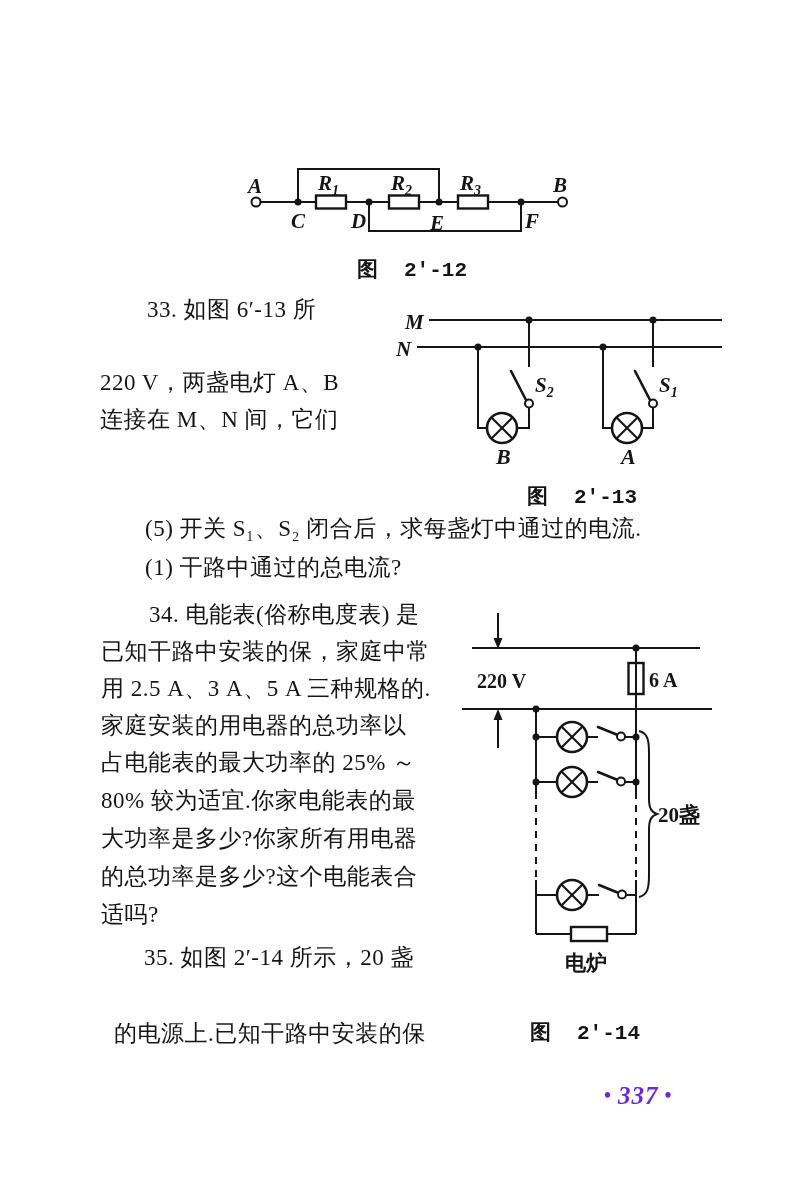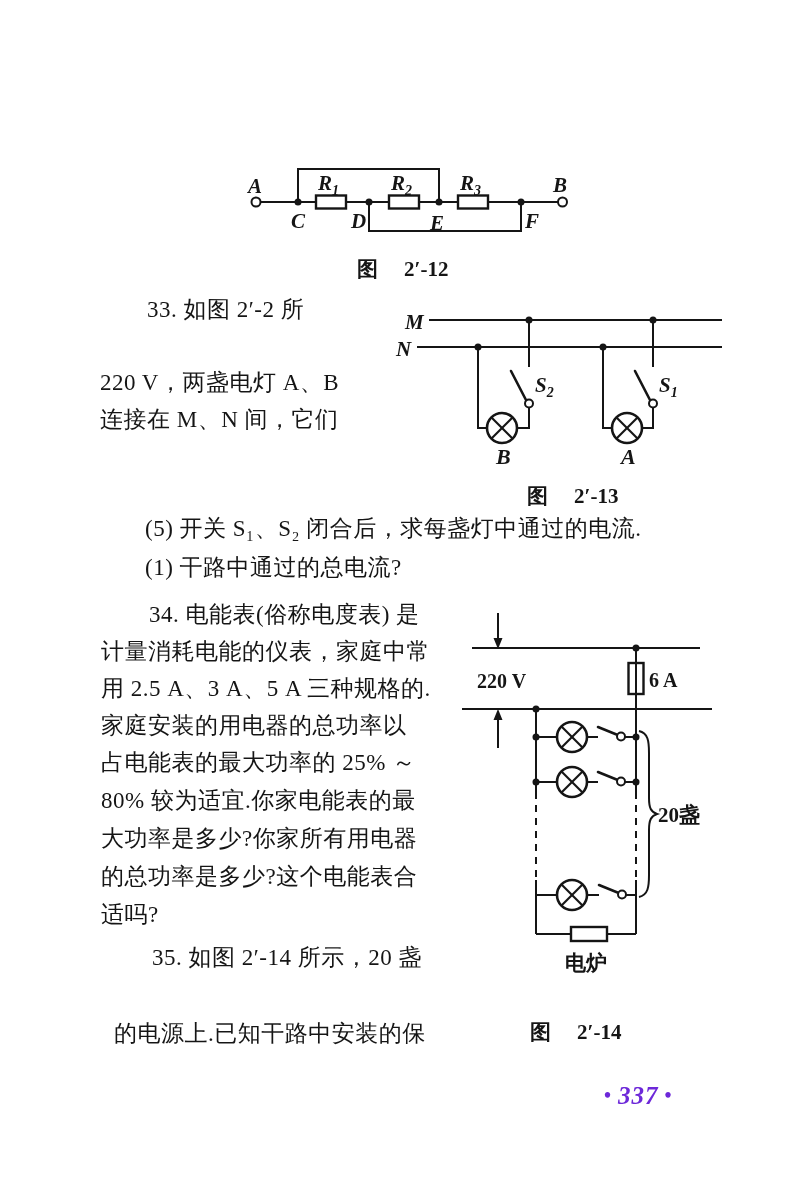--- a/index.html
+++ b/index.html
@@ -9,21 +9,21 @@
     overflow:hidden;margin:0 auto;
   }
   .line{
     position:absolute;font-size:23px;line-height:30px;white-space:nowrap;
     color:#151515;letter-spacing:0.5px;
   }
   .caption{
     position:absolute;font-size:21px;color:#151515;white-space:nowrap;
     font-weight:600;
   }
-  .caption .cap-num{margin-left:26px;font-weight:600;}
+  .caption .cap-num{margin-left:26px;font-weight:600;font-family:Liberation Mono, monospace;}
   svg.fig{position:absolute;overflow:visible;}
   svg.fig .wire{stroke:#151515;stroke-width:2;fill:none;}
   svg.fig .dash{stroke:#151515;stroke-width:2;fill:none;stroke-dasharray:7 6;}
   svg.fig .box{stroke:#151515;stroke-width:2.4;fill:#ffffff;}
   svg.fig .dot{fill:#151515;stroke:none;}
   svg.fig .term{stroke:#151515;stroke-width:2;fill:#ffffff;}
   svg.fig .lamp{stroke:#151515;stroke-width:2.6;fill:#ffffff;}
   svg.fig .lampx{stroke:#151515;stroke-width:2.2;fill:none;}
   svg.fig .swc{stroke:#151515;stroke-width:2;fill:#ffffff;}
   svg.fig .blade{stroke:#151515;stroke-width:2.6;fill:none;stroke-linecap:round;}
@@ -69,21 +69,21 @@
     <text class="lbl-it" x="430" y="230">E</text>
     <text class="lbl-it" x="525" y="228">F</text>
     <text class="lbl-it" x="318" y="190"><tspan>R</tspan><tspan class="sub" dy="5">1</tspan></text>
     <text class="lbl-it" x="391" y="190"><tspan>R</tspan><tspan class="sub" dy="5">2</tspan></text>
     <text class="lbl-it" x="460" y="190"><tspan>R</tspan><tspan class="sub" dy="5">3</tspan></text>
   </svg>
   <div class="caption" style="left:357px;top:255px">
     <span class="cap-label">图</span><span class="cap-num">2′-12</span>
   </div>
 
-  <div class="line" style="left:147px;top:295px">33. 如图 2′-2 所</div>
+  <div class="line" style="left:147px;top:295px">33. 如图 6′-13 所</div>
   <div class="line" style="left:100px;top:368px">220 V，两盏电灯 A、B</div>
   <div class="line" style="left:100px;top:405px">连接在 M、N 间，它们</div>
 
   <svg class="fig" style="left:390px;top:298px" width="345" height="180" viewBox="390 298 345 180">
     <text class="lbl-it" x="405" y="329">M</text>
     <line class="wire" x1="429" y1="320" x2="722" y2="320"></line>
     <text class="lbl-it" x="396" y="356">N</text>
     <line class="wire" x1="417" y1="347" x2="722" y2="347"></line>
     <circle class="dot" cx="529" cy="320" r="3.5"></circle>
     <circle class="dot" cx="653" cy="320" r="3.5"></circle>
@@ -113,30 +113,30 @@
     <text class="lbl-it-lg" x="621" y="464">A</text>
   </svg>
   <div class="caption" style="left:527px;top:482px">
     <span class="cap-label">图</span><span class="cap-num">2′-13</span>
   </div>
 
   <div class="line" style="left:145px;top:514px">(5) 开关 S₁、S₂ 闭合后，求每盏灯中通过的电流.</div>
   <div class="line" style="left:145px;top:553px">(1) 干路中通过的总电流?</div>
 
   <div class="line" style="left:149px;top:600px">34. 电能表(俗称电度表) 是</div>
-  <div class="line" style="left:101px;top:637px">计量消耗电能的仪表，家庭中常</div>
+  <div class="line" style="left:101px;top:637px">已知干路中安装的保，家庭中常</div>
   <div class="line" style="left:101px;top:674px">用 2.5 A、3 A、5 A 三种规格的.</div>
   <div class="line" style="left:101px;top:711px">家庭安装的用电器的总功率以</div>
   <div class="line" style="left:101px;top:748px">占电能表的最大功率的 25% ～</div>
   <div class="line" style="left:101px;top:786px">80% 较为适宜.你家电能表的最</div>
   <div class="line" style="left:101px;top:862px">的总功率是多少?这个电能表合</div>
   <div class="line" style="left:101px;top:824px">大功率是多少?你家所有用电器</div>
   <div class="line" style="left:101px;top:900px">适吗?</div>
 
-  <div class="line" style="left:152px;top:943px">35. 如图 2′-14 所示，20 盏</div>
+  <div class="line" style="left:144px;top:943px">35. 如图 2′-14 所示，20 盏</div>
   <div class="line" style="left:114px;top:1019px">的电源上.已知干路中安装的保</div>
 
   <svg class="fig" style="left:455px;top:598px" width="312" height="385" viewBox="455 598 312 385">
 
     <line class="wire" x1="472" y1="648" x2="700" y2="648"></line>
     <line class="wire" x1="462" y1="709" x2="712" y2="709"></line>
 
     <line class="wire" x1="498" y1="613" x2="498" y2="641"></line>
     <polygon class="arrowhead" points="493.5,638 502.5,638 498,649"></polygon>
     <polygon class="arrowhead" points="493.5,720 502.5,720 498,709"></polygon>

